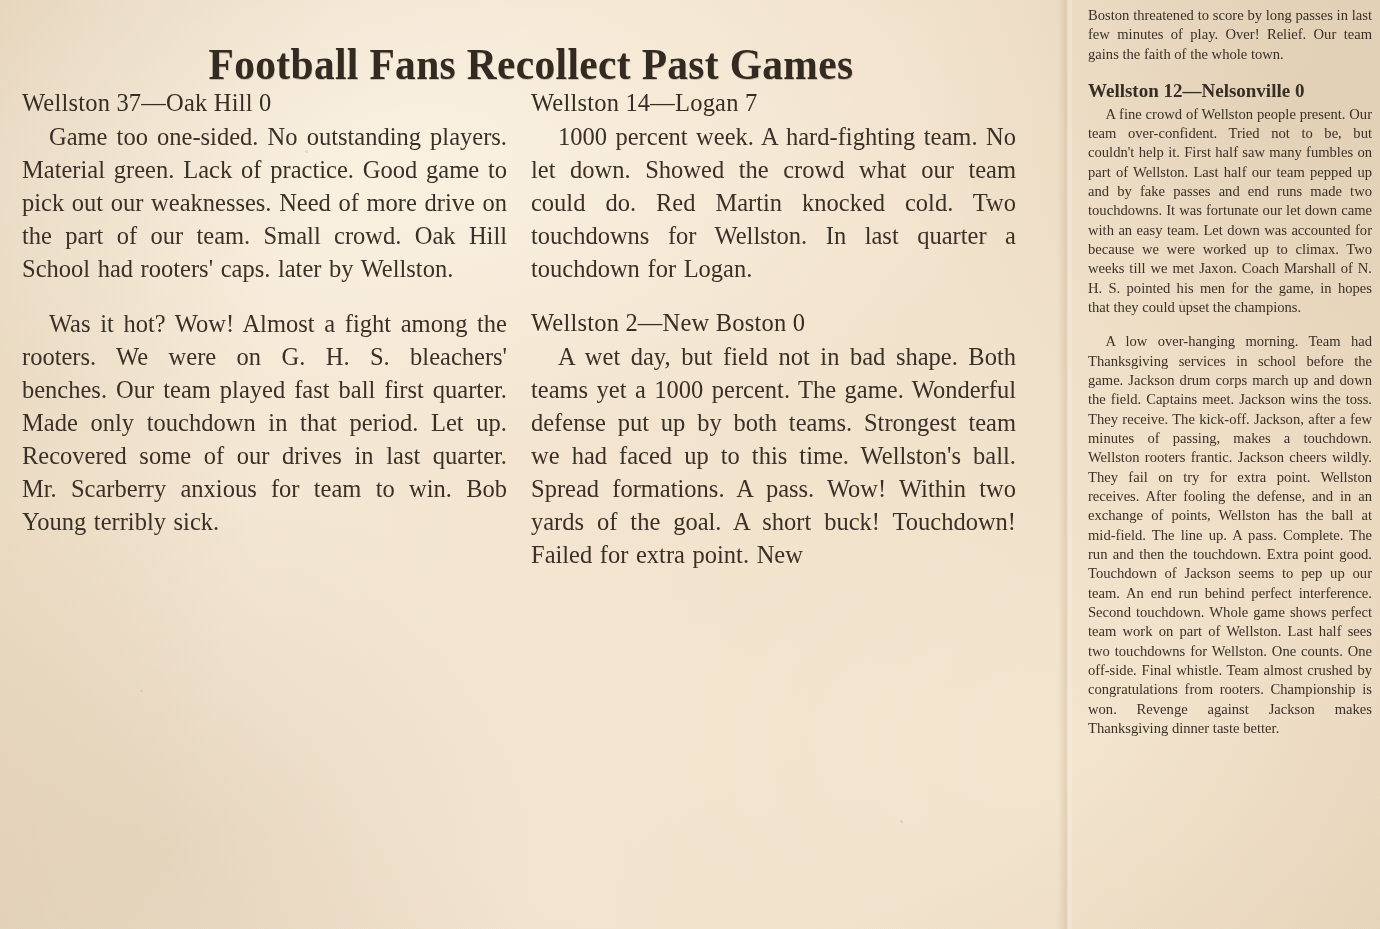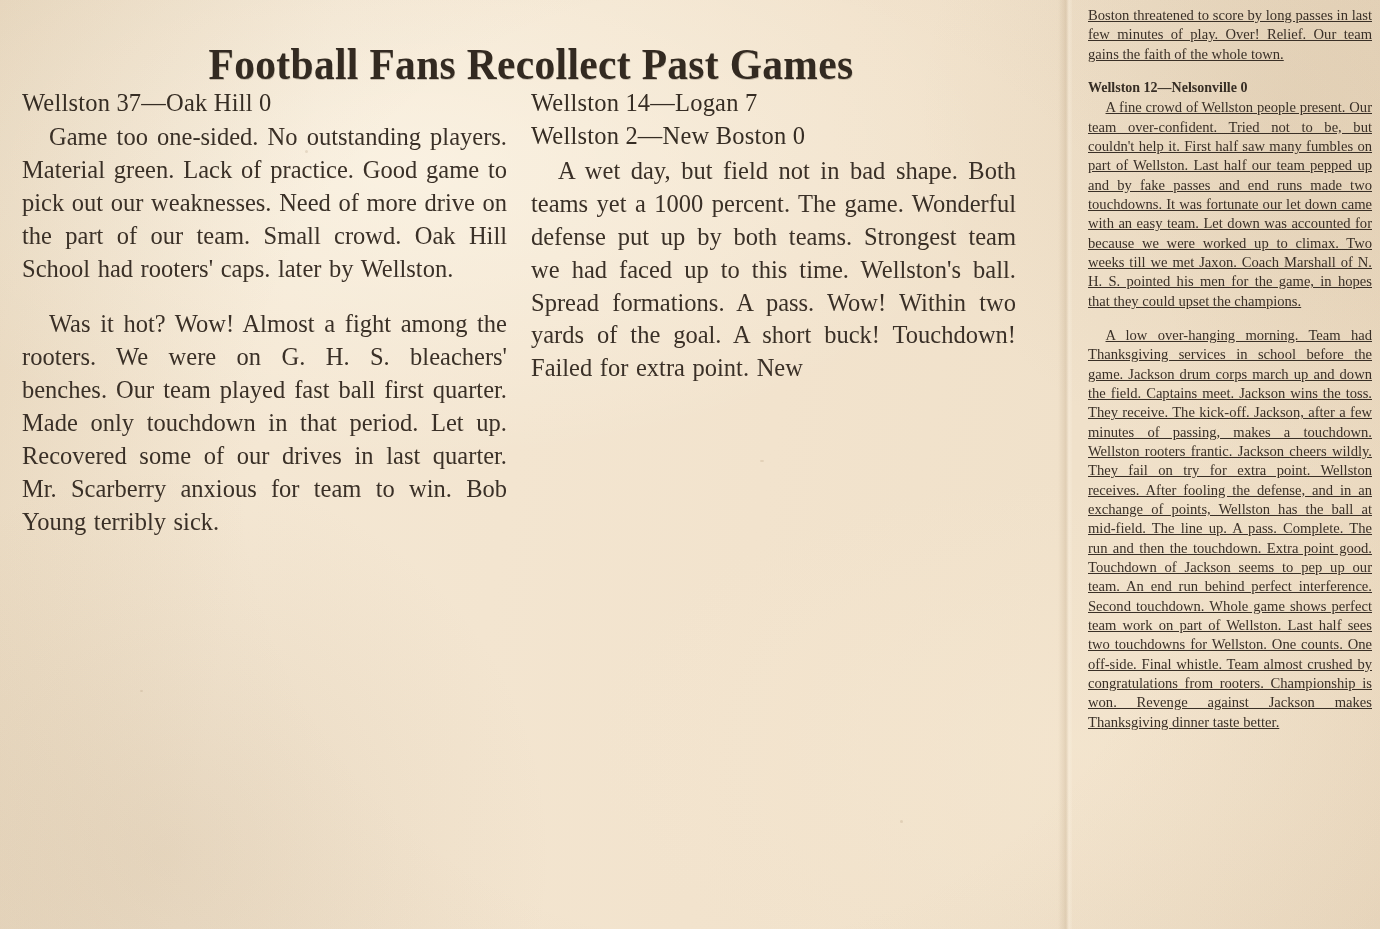--- a/index.html
+++ b/index.html
@@ -121,35 +121,34 @@
   
   .col-side {
     position: absolute;
     left: 1088px;
     top: 6px;
     width: 284px;
     font-size: 14.6px;
     line-height: 1.325;
   }
   .side-head {
-    font-size: 14px;
+    font-size: 19px;
     line-height: 1.25;
     margin: 0 0 2px 0;
     color: #362d24;
     white-space: nowrap;
   }
   .side-body {
     margin: 0 0 15px 0;
     text-align: justify;
     text-justify: inter-word;
     text-indent: 1.2em;
     color: #3a3027;
     -webkit-hyphens: auto;
     hyphens: auto;
-    text-decoration: underline;
   }
   .side-body.cont { text-indent: 0; }
   .col-side .game-block:last-child .side-body { margin-bottom: 12px; }
 </style>
 </head>
 <body>
 
 <div class="sheet">
 
   <div class="paper"></div>
@@ -173,20 +172,21 @@
       <div class="game-block">
         <p class="game-body">Was it hot? Wow! Almost a fight among the rooters. We were on G. H. S. bleachers' benches. Our team played fast ball first quarter. Made only touchdown in that period. Let up. Recovered some of our drives in last quarter. Mr. Scarberry anxious for team to win. Bob Young terribly sick.</p>
       </div>
       <div class="game-block">
       </div>
     </div>
 
     <div class="col-main">
       <div class="game-block">
         <h2 class="game-head">Wellston 14—Logan 7</h2>
+        <p class="game-body">1000 percent week. A hard-fighting team. No let down. Showed the crowd what our team could do. Red Martin knocked cold. Two touchdowns for Wellston. In last quarter a touchdown for Logan.</p>
       </div>
       <div class="game-block">
         <h2 class="game-head">Wellston 2—New Boston 0</h2>
         <p class="game-body">A wet day, but field not in bad shape. Both teams yet a 1000 percent. The game. Wonderful defense put up by both teams. Strongest team we had faced up to this time. Wellston's ball. Spread formations. A pass. Wow! Within two yards of the goal. A short buck! Touchdown! Failed for extra point. New</p>
       </div>
     </div>
 
   </div>
 
   <div class="col-side">

